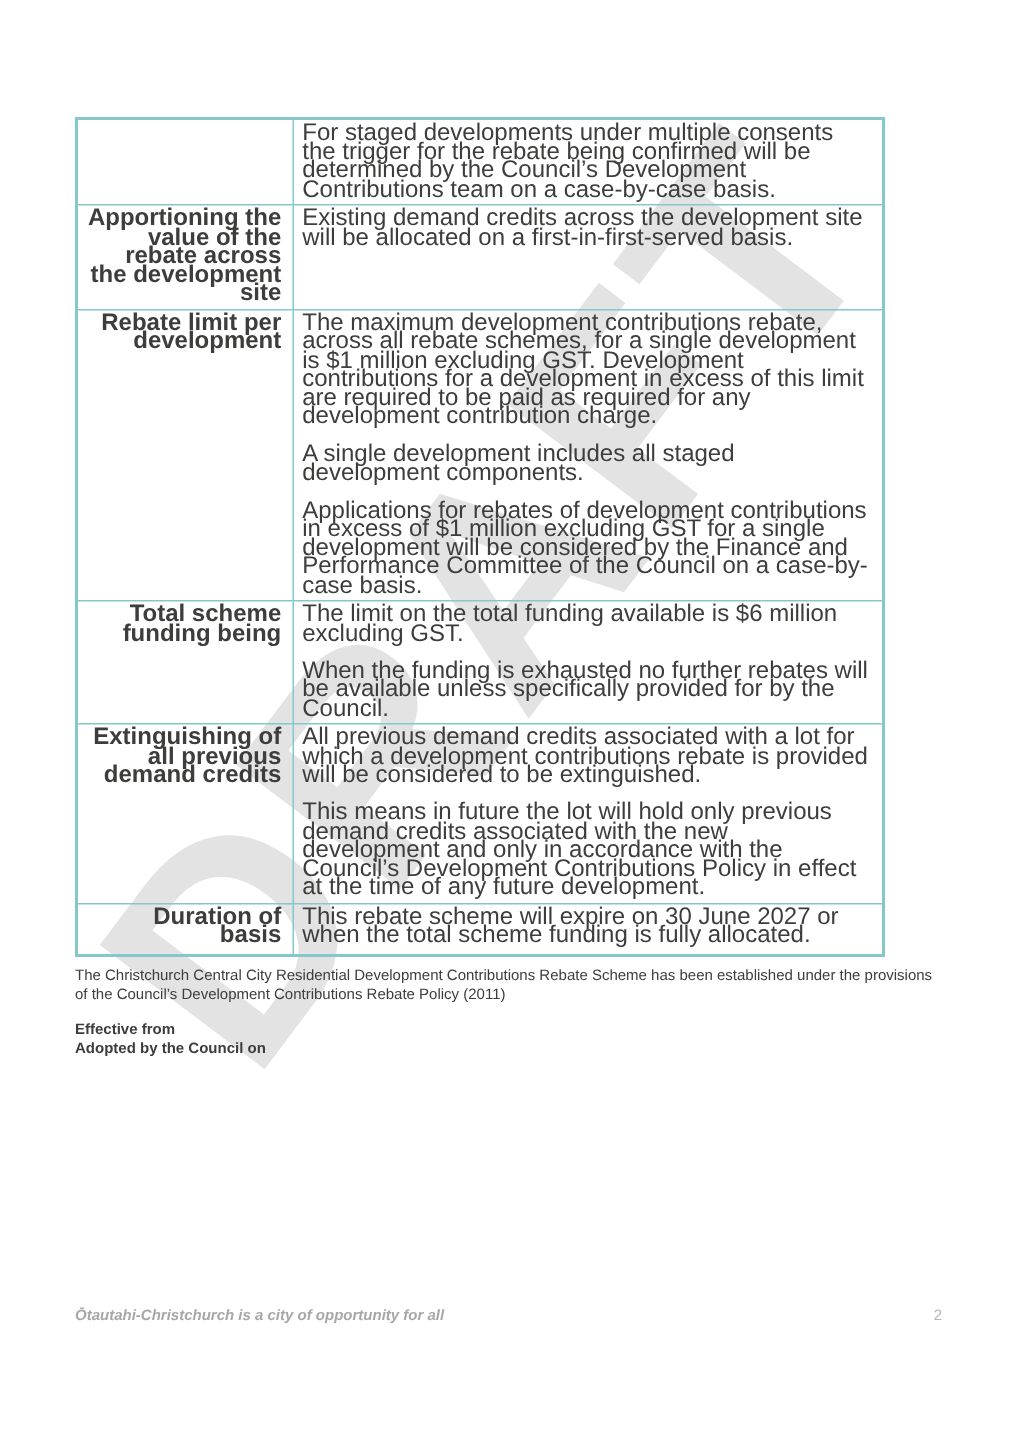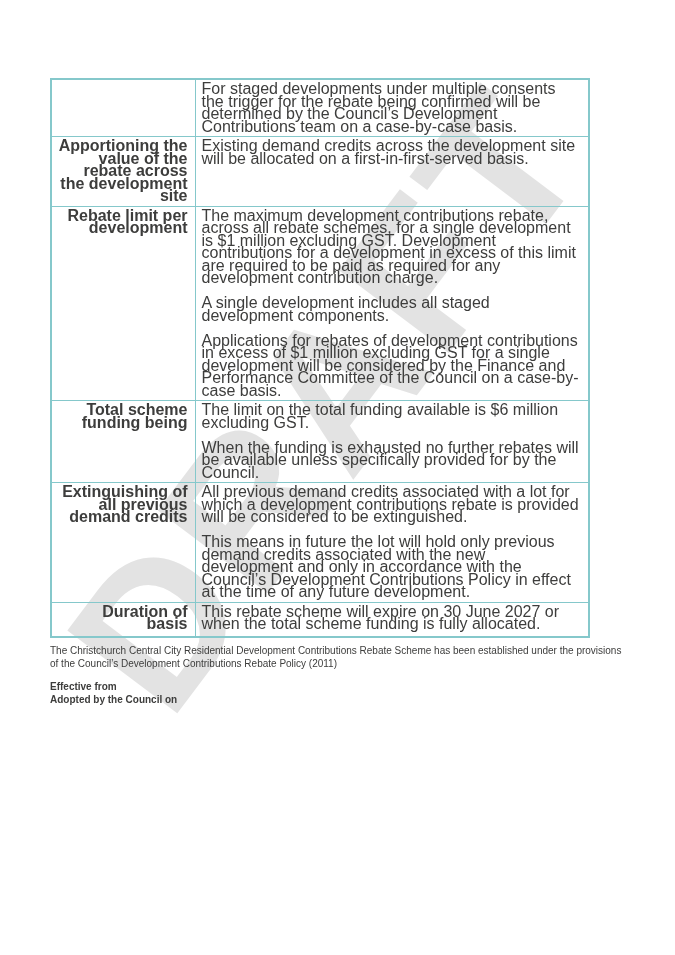--- a/index.html
+++ b/index.html
@@ -145,14 +145,18 @@
 
     <p class="closing">The Christchurch Central City Residential Development Contributions Rebate Scheme has been established under the provisions of the Council’s Development Contributions Rebate Policy (2011)</p>
 
     <div class="adopted">
       <div>Effective from</div>
       <div>Adopted by the Council on</div>
     </div>
 
   </div>
 
+  <div class="footer">
+    <span class="tagline">Ōtautahi-Christchurch is a city of opportunity for all</span>
+    <span class="pagenum">2</span>
+  </div>
 
 </div>
 
 </body></html>

